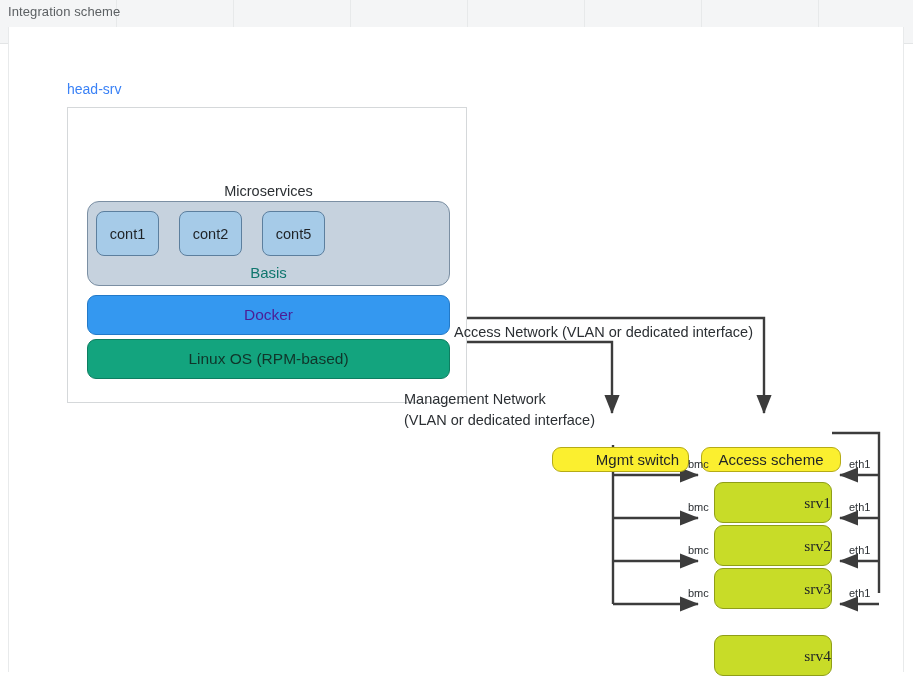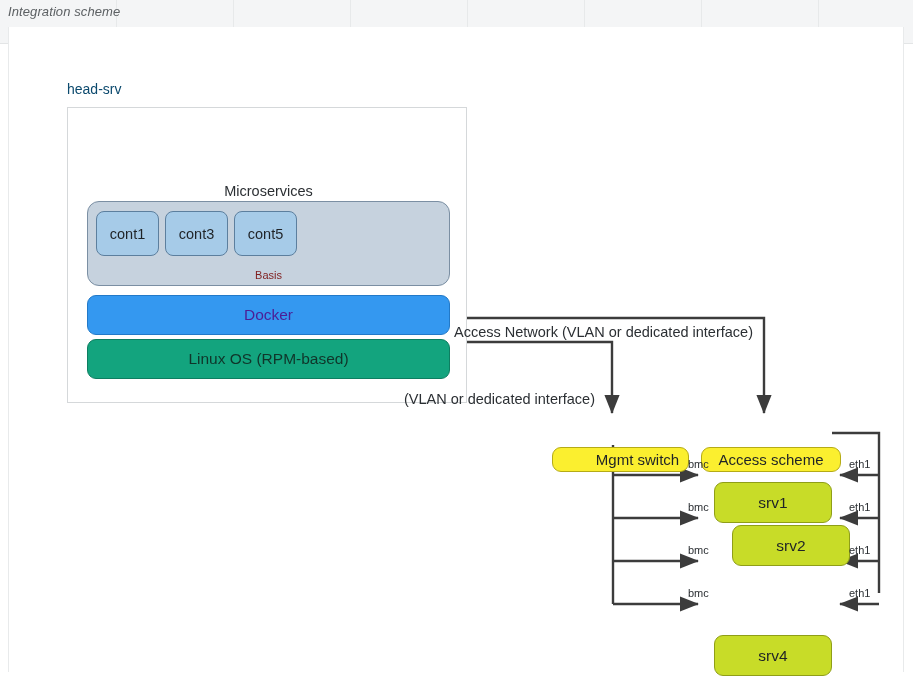--- a/index.html
+++ b/index.html
@@ -26,21 +26,20 @@
     left: 0; top: 0;
     width: 913px;
     height: 44px;
     background: #f4f5f6;
     background-image:
       linear-gradient(to right, #e7e9ea 1px, transparent 1px);
     background-size: 117px 26px;
     background-position: -1px 0;
     border-bottom: 1px solid #e3e5e6;
     box-sizing: border-box;
-    font-style: italic;
   }
   #header-title {
     position: absolute;
     left: 8px; top: 4px;
     font-size: 13px;
     color: #5c6063;
     letter-spacing: .1px;
     white-space: nowrap;
   }
   
@@ -53,21 +52,21 @@
     border-left: 1px solid #e8eaeb;
     border-right: 1px solid #e8eaeb;
     box-sizing: border-box;
   }
 
   
   #headsrv-label {
     position: absolute;
     left: 58px; top: 54px;
     font-size: 14px;
-    color: #0c4a6e;
+    color: #3b82f6;
     white-space: nowrap;
   }
   #headsrv-box {
     position: absolute;
     left: 58px; top: 80px;
     width: 400px;
     height: 296px;
     background: #ffffff;
     border: 1px solid #d5d8da;
     box-sizing: border-box;
@@ -90,28 +89,28 @@
     background: #c6d2de;
     border: 1px solid #7b8fa3;
     border-radius: 12px;
     box-sizing: border-box;
   }
   #basis-label {
     position: absolute;
     left: 0; bottom: 4px;
     width: 100%;
     text-align: center;
-    font-size: 11px;
-    color: #7f1d1d;
+    font-size: 15px;
+    color: #0f766e;
   }
   #cont-row {
     position: absolute;
     left: 8px; top: 9px;
     display: flex;
-    gap: 6px;
+    gap: 20px;
   }
   .cont-box {
     width: 63px;
     height: 45px;
     background: #a6cbe8;
     border: 1px solid #5c7f9e;
     border-radius: 8px;
     box-sizing: border-box;
     display: flex;
     align-items: center;
@@ -191,26 +190,27 @@
     position: absolute;
     left: 705px;
     width: 118px;
     height: 41px;
     background: #c8dc28;
     border: 1px solid #8f9e18;
     border-radius: 9px;
     box-sizing: border-box;
     display: flex;
     align-items: center;
-    justify-content: center;
+    justify-content: flex-end;
     font-size: 15.5px;
     color: #1f2327;
+    font-family: Liberation Serif, serif;
   }
   #srv-1 { top: 455px; }
-  #srv-2 { top: 498px; margin-left: 18px; }
+  #srv-2 { top: 498px; }
   #srv-3 { top: 541px; }
   #srv-4 { top: 584px; margin-top: 24px; }
 
   
   .edge-label {
     position: absolute;
     font-size: 11px;
     color: #2b2f33;
     white-space: nowrap;
   }
@@ -262,53 +262,57 @@
     <div id="headsrv-box"></div>
 
     <div id="microservices-label">Microservices</div>
 
     <div id="basis-box">
       <div id="cont-row">
         <div class="cont-box">
           <span>cont1</span>
         </div>
         <div class="cont-box">
-          <span>cont3</span>
+          <span>cont2</span>
         </div>
         <div class="cont-box">
           <span>cont5</span>
         </div>
       </div>
       <div id="basis-label">Basis</div>
     </div>
 
     <div id="docker-box">
       <span>Docker</span>
     </div>
     <div id="linux-box">
       <span>Linux OS (RPM-based)</span>
     </div>
 
     <div id="access-net-label">Access Network (VLAN or dedicated interface)</div>
     <div id="mgmt-net-label">
+      <div>Management Network</div>
       <div>(VLAN or dedicated interface)</div>
     </div>
 
     <div id="mgmt-switch" class="switch-box">
       <span>Mgmt switch</span>
     </div>
     <div id="access-switch" class="switch-box">
       <span>Access scheme</span>
     </div>
 
     <div id="srv-1" class="srv-box">
       <span>srv1</span>
     </div>
     <div id="srv-2" class="srv-box">
       <span>srv2</span>
+    </div>
+    <div id="srv-3" class="srv-box">
+      <span>srv3</span>
     </div>
     <div id="srv-4" class="srv-box">
       <span>srv4</span>
     </div>
 
     <div class="edge-label bmc-label" style="top:431px">bmc</div>
     <div class="edge-label bmc-label" style="top:474px">bmc</div>
     <div class="edge-label bmc-label" style="top:517px">bmc</div>
     <div class="edge-label bmc-label" style="top:560px">bmc</div>
 

